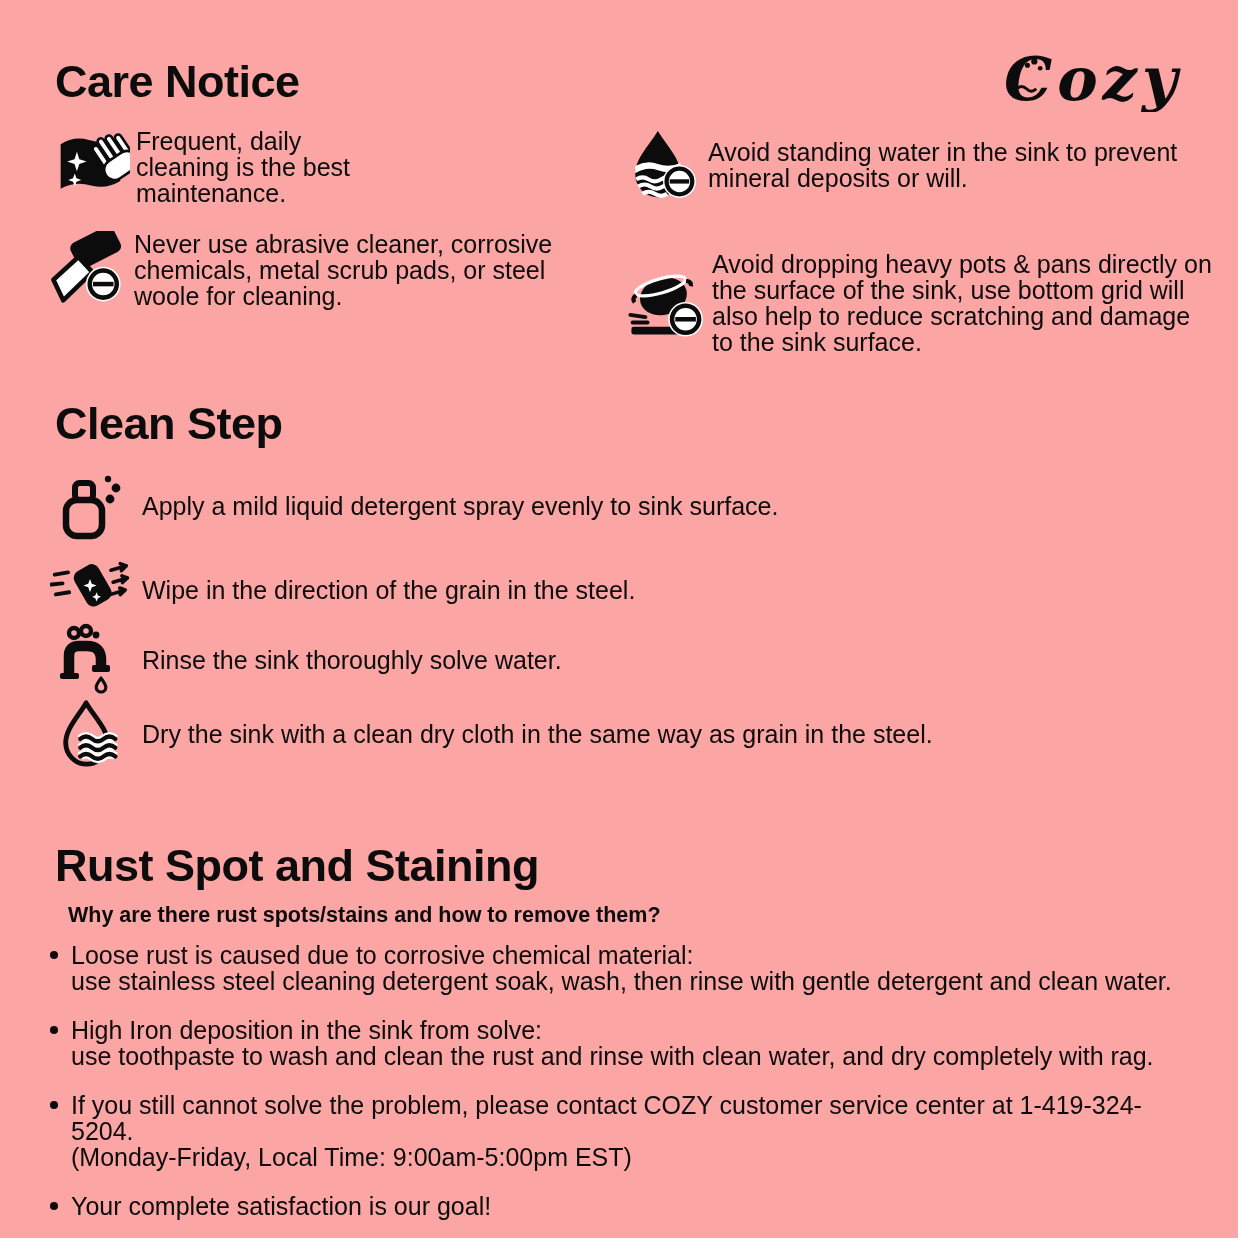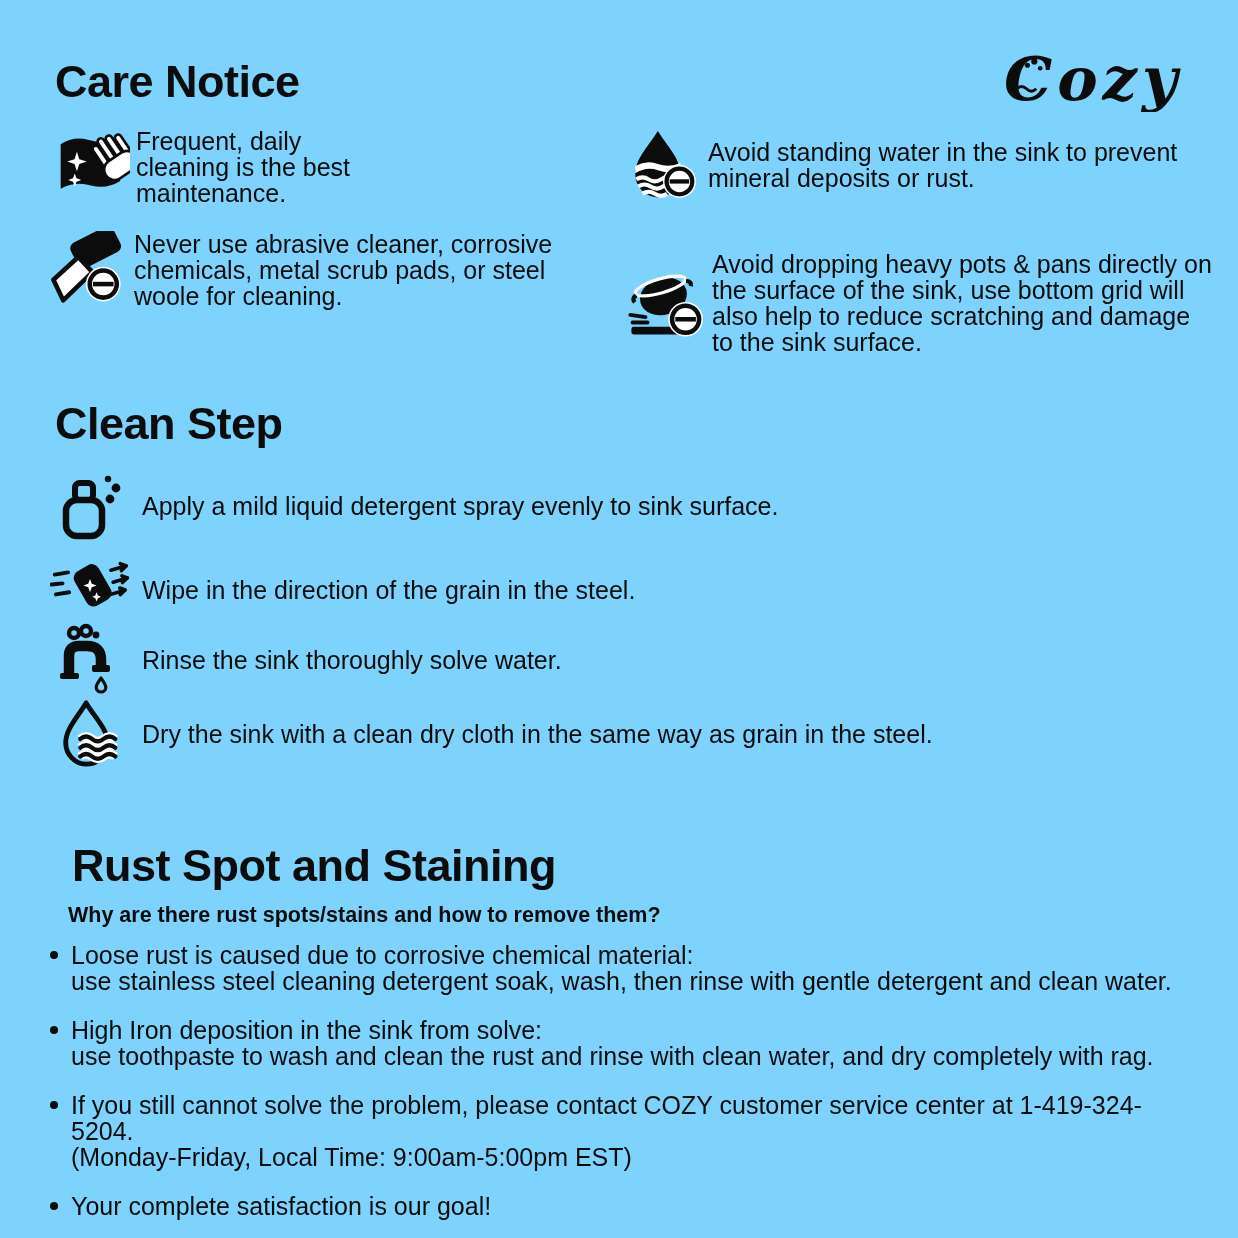--- a/index.html
+++ b/index.html
@@ -1,25 +1,25 @@
 <!DOCTYPE html>
 <html><head>
 <meta charset="utf-8">
 <style>
   * { margin:0; padding:0; box-sizing:border-box; }
   html,body { background:#fff; }
   .page {
-    position:relative; width:1238px; height:1238px; background:#7dd3fc;
+    position:relative; width:1238px; height:1238px; background:#fca5a5;
     color:#0c0c0c; font-family:"Liberation Sans","DejaVu Sans",sans-serif;
     overflow:hidden;
   }
   .h1 { position:absolute; font-size:45px; font-weight:700; letter-spacing:-0.5px; white-space:nowrap; }
   #care-title  { left:55px; top:56px; }
   #clean-title { left:55px; top:398px; }
-  #rust-title  { left:72px; top:840px; }
+  #rust-title  { left:55px; top:840px; }
   .logo { position:absolute; left:1002px; top:48px; }
 
   .txt { font-size:25px; line-height:26px; color:#0c0c0c; }
 
   .care-item { position:absolute; display:flex; align-items:center; }
   .care-item .icon-box { flex:0 0 auto; display:flex; align-items:center; justify-content:center; }
   #care-item-0 { left:52px;  top:128px; gap:6px; }
   #care-item-0 .txt { max-width:252px; }
   #care-item-1 { left:626px; top:126px; gap:8px; }
   #care-item-1 .txt { max-width:478px; }
@@ -80,21 +80,21 @@
         <path d="M31 3 C21 19 9 30 9 45 a22 22.5 0 0 0 44 0 C53 30 41 19 31 3 Z" fill="#0c0c0c"></path>
         <path d="M9 37 Q20 31 31 35 Q42 39 53 34 L53 41 Q42 45 31 41 Q20 37 9 44 Z" fill="#fff"></path>
         <path d="M10 50 q6 -4 12 0 t12 0 t12 0 t8 0" stroke="#fff" stroke-width="4" fill="none"></path>
         <path d="M12 57 q6 -4 12 0 t12 0 t12 0" stroke="#fff" stroke-width="4" fill="none"></path>
         <path d="M16 64 q6 -4 12 0 t12 0" stroke="#fff" stroke-width="4" fill="none"></path>
         <circle cx="52" cy="52" r="16" fill="#fff"></circle>
         <circle cx="52" cy="52" r="12.5" fill="#fff" stroke="#0c0c0c" stroke-width="4.2"></circle>
         <line x1="42.5" y1="52" x2="61.5" y2="52" stroke="#0c0c0c" stroke-width="4.2"></line>
       </svg>
     </span>
-    <div class="txt">Avoid standing water in the sink to prevent mineral deposits or rust.</div>
+    <div class="txt">Avoid standing water in the sink to prevent mineral deposits or will.</div>
   </div>
 
   <div class="care-item" id="care-item-2">
     <span class="icon-box">
       <svg width="78" height="78" viewBox="0 0 72 72">
         <rect x="22" y="2" width="44" height="26" rx="6" transform="rotate(-27 44 15)" fill="#0c0c0c"></rect>
         <path d="M5 45 L28 24 L41 38 L14 64 Z" fill="#fff" stroke="#0c0c0c" stroke-width="4.2" stroke-linejoin="round"></path>
         <circle cx="51" cy="49" r="16" fill="#fff"></circle>
         <circle cx="51" cy="49" r="12.5" fill="#fff" stroke="#0c0c0c" stroke-width="4.2"></circle>
         <line x1="41.5" y1="49" x2="60.5" y2="49" stroke="#0c0c0c" stroke-width="4.2"></line>

